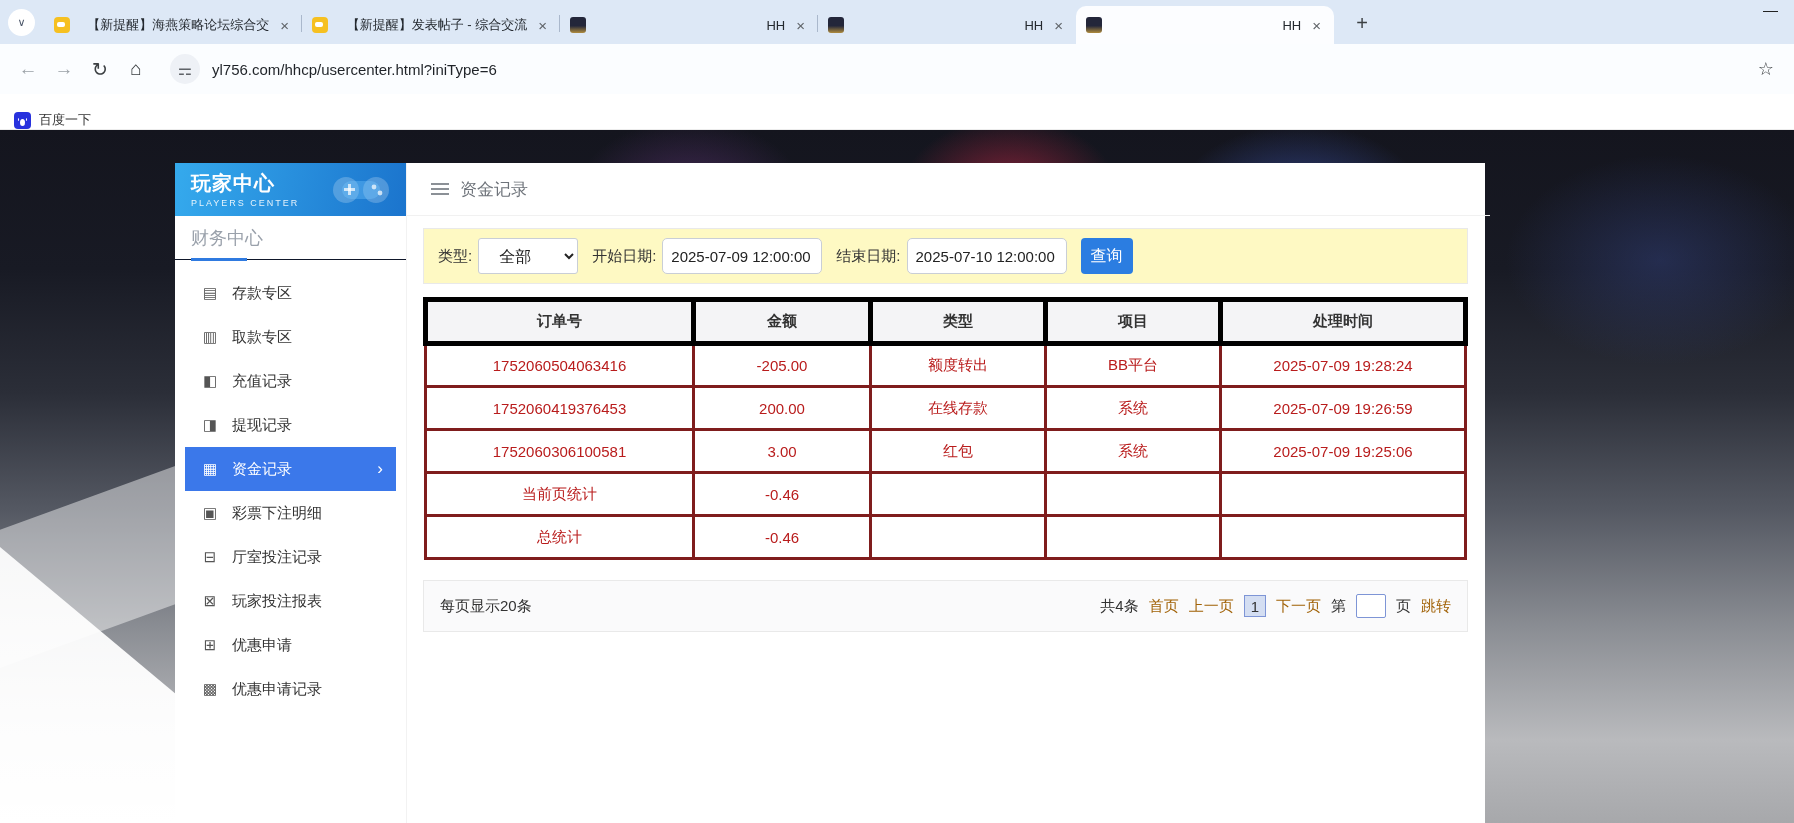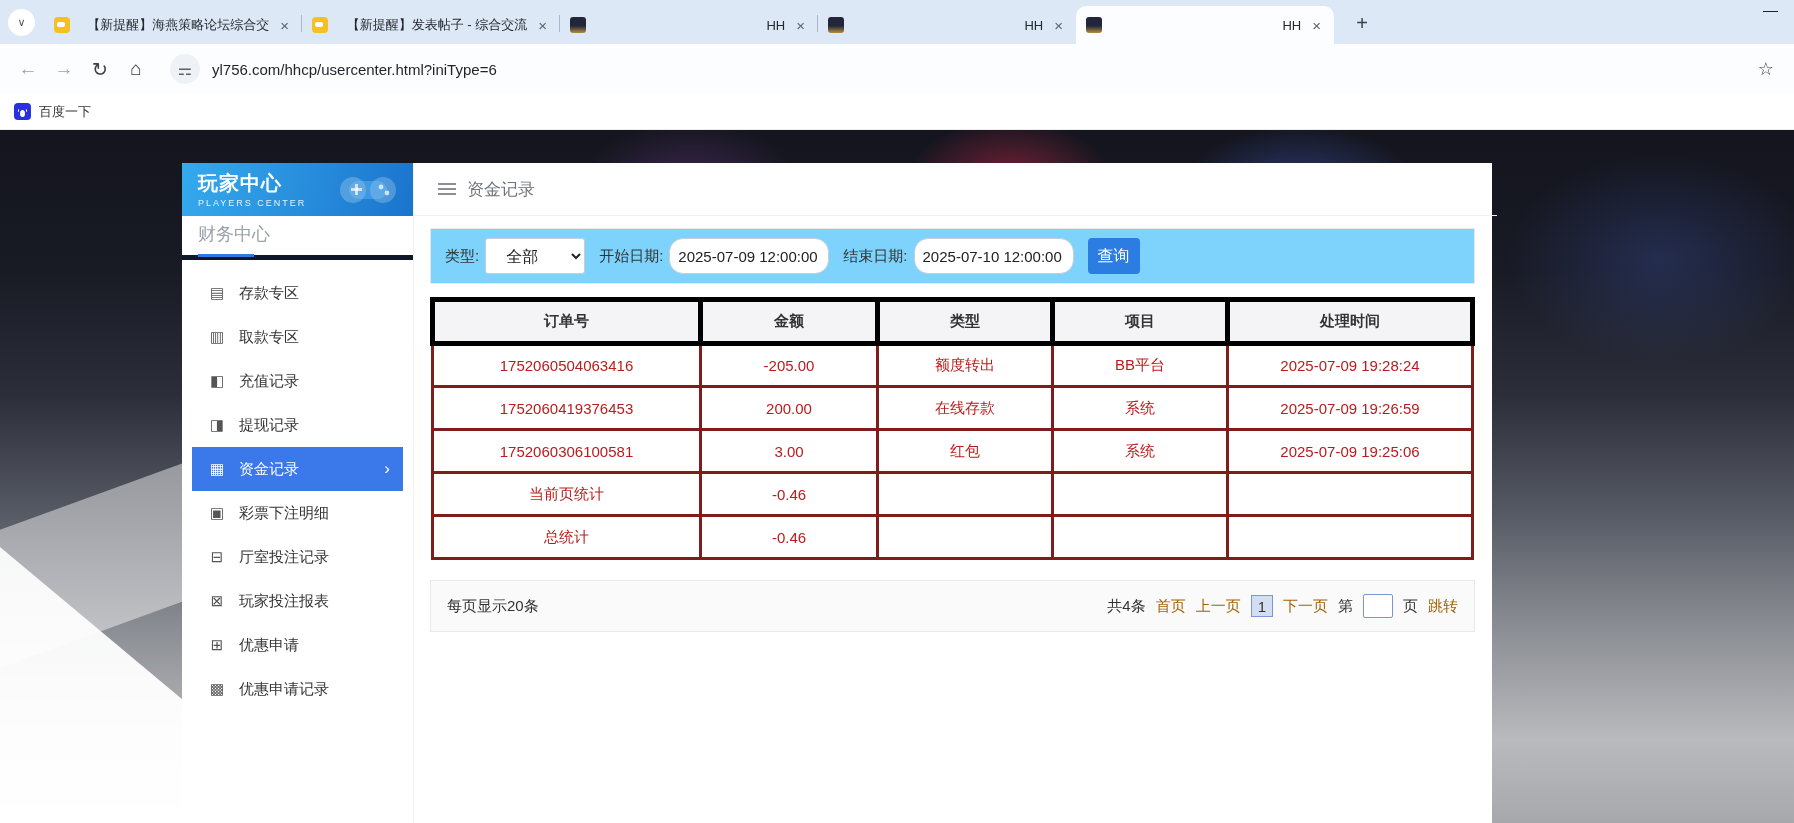--- a/index.html
+++ b/index.html
@@ -29,74 +29,74 @@
     display:flex; align-items:center; }
   .nav-btn { width:36px; height:36px; display:flex; align-items:center; justify-content:center;
     font-size:19px; color:#3c4043; }
   .nav-btn.dim { color:#9aa0a6; }
   .omni-chip { width:30px; height:30px; border-radius:50%; background:#eef1f6; color:#5f6368;
     display:flex; align-items:center; justify-content:center; margin-left:16px; }
   .url { margin-left:12px; font-size:15px; color:#1f2328; }
   .star { margin-left:auto; margin-right:20px; font-size:18px; color:#3c4043; }
 
   .bookmarks { position:absolute; left:0; top:94px; width:100%; height:36px; background:#fff;
-    border-bottom:1px solid #ececec; display:flex; align-items:center; padding-left:14px; }
+    border-bottom:1px solid #ececec; display:flex; align-items:flex-end; padding-left:14px; }
   .baidu-icon { width:17px; height:17px; border-radius:4px; background:#2731dd; position:relative; margin-right:8px; }
   .baidu-icon::after { content:""; position:absolute; left:6px; top:7px; width:5px; height:7px; border-radius:50%;
     background:#fff; box-shadow:-4px -3px 0 -2px #fff, 4px -3px 0 -2px #fff; }
   .bm-label { font-size:13px; color:#333; }
 
   
   .page { position:absolute; left:0; top:130px; width:1794px; height:693px; overflow:hidden;
     background:
       radial-gradient(150px 95px at 1010px 55px, rgba(195,40,70,.60), transparent 70%),
       radial-gradient(180px 115px at 1300px 75px, rgba(70,100,210,.55), transparent 70%),
       radial-gradient(160px 100px at 690px 60px, rgba(140,70,170,.35), transparent 70%),
       radial-gradient(220px 150px at 1660px 130px, rgba(60,80,160,.35), transparent 70%),
       linear-gradient(180deg,#14151e 0%,#181a24 20%,#2b2e38 38%,#555963 55%,#8b8e94 72%,#b9babd 88%,#a7a8ab 100%); }
   .wedge { position:absolute; left:0; bottom:0; width:330px; height:300px;
     background:linear-gradient(rgba(255,255,255,.9),#fff); clip-path:polygon(0 8%,100% 100%,0 100%); }
   .streak { position:absolute; left:-50px; bottom:190px; width:270px; height:130px;
     background:rgba(255,255,255,.45); transform:rotate(-20deg) skewX(-15deg); }
 
   
-  .panel { position:absolute; left:175px; top:33px; width:1310px; height:660px; background:#fff; display:flex;margin-left:7px; }
+  .panel { position:absolute; left:175px; top:33px; width:1310px; height:660px; background:#fff; display:flex; }
 
   .sidebar { flex:0 0 232px; width:232px; border-right:1px solid #f2f2f2; }
   .side-header { height:53px; background:linear-gradient(100deg,#35aaed 0%,#1b74cd 100%);
     color:#fff; padding:7px 0 0 16px; position:relative; overflow:hidden; }
   .side-title { font-size:20px; font-weight:bold; letter-spacing:1px; }
   .side-sub { font-size:9px; letter-spacing:2px; color:rgba(255,255,255,.88); margin-top:1px; }
   .gamepad { position:absolute; right:8px; top:6px; }
   .side-section { height:44px; display:flex; align-items:flex-end; padding:0 0 9px 16px;
-    font-size:18px; color:#9aa1ab; border-bottom:5px solid #0f172a; position:relative; }
+    font-size:18px; color:#9aa1ab; border-bottom:1px solid #0f172a; position:relative; }
   .side-section::after { content:""; position:absolute; left:16px; bottom:-2px; width:56px; height:3px; background:#2f7ae0; }
   .side-menu { margin-top:11px; padding:0 10px; }
   .side-item { height:44px; display:flex; align-items:center; padding-left:16px;
     font-size:15px; color:#333; position:relative; }
   .side-item .ic { width:18px; margin-right:13px; color:#555; font-size:15px; text-align:center; }
   .side-item.active { background:#3b78ea; color:#fff; }
   .side-item.active .ic { color:#fff; }
   .side-item .chev { position:absolute; right:13px; color:#fff; font-size:17px; }
 
   .content { flex:1; display:flex; flex-direction:column; }
   .content-header { height:53px; display:flex; align-items:center; padding-left:24px;
     border-bottom:1px solid #f1f1f1; }
   .hamburger { width:18px; height:12px; margin-right:11px; position:relative; }
   .hamburger i { position:absolute; left:0; width:18px; height:2px; background:#8b9096; }
   .hamburger i:nth-child(1){top:0} .hamburger i:nth-child(2){top:5px} .hamburger i:nth-child(3){top:10px}
   .content-title { font-size:17px; color:#6e737a; }
 
-  .filter { margin:12px 22px 0 16px; height:56px; background:#7dd3fc; border:1px solid #e9e9e9;
+  .filter { margin:12px 22px 0 16px; height:56px; background:#fef9c3; border:1px solid #e9e9e9;
     display:flex; align-items:center; padding:0 14px; font-size:15px; color:#333; }
   .filter .lbl { margin-right:6px; }
   .filter .gap { width:14px; }
   select.type { height:36px; width:100px; font-size:16px; border:1px solid #c9ced6; border-radius:3px;
     background:#fff; padding:0 16px; color:#222; font-family:inherit; }
-  input.date { height:36px; width:160px; font-size:15px; border:1px solid #c9ced6; border-radius:14px;
+  input.date { height:36px; width:160px; font-size:15px; border:1px solid #c9ced6; border-radius:5px;
     padding:6px 8px; color:#222; font-family:inherit; }
   .btn-query { height:36px; min-width:52px; margin-left:14px; background:#2b7de1; color:#fff;
     font-size:16px; border:none; border-radius:4px; font-family:inherit; }
 
   .table-wrap { margin:13px 22px 0 16px; }
   table { width:100%; border-collapse:collapse; table-layout:fixed; }
   th { height:44px; background:#f4f4f6; font-size:15px; color:#333; font-weight:bold; border:5px solid #000000; }
   td { height:43px; text-align:center; font-size:15px; color:#b91c1c; border:3px solid #7f1d1d; }
 
   .pagebar { margin:20px 22px 0 16px; height:52px; background:#fafafb; border:1px solid #e9e9e9;

